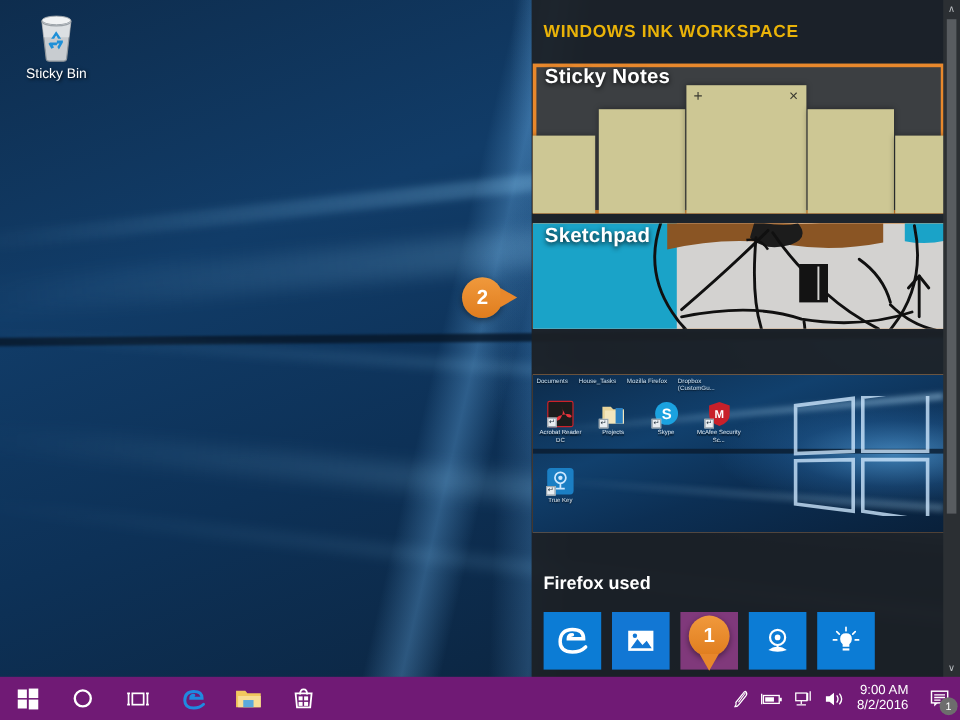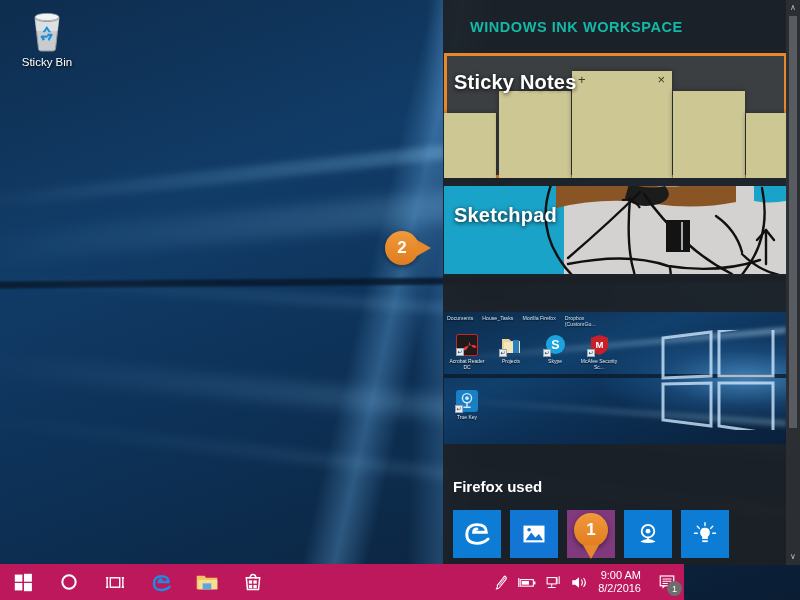--- a/index.html
+++ b/index.html
@@ -35,26 +35,26 @@
   .binIcon{ width:46px; height:46px; margin:0 auto 2px; position:relative; }
   .binLabel{ color:#fff; font-size:11.5px; text-shadow:1px 1px 3px rgba(0,0,0,.95); line-height:13px; }
 
   
   #inkPanel{
     position:absolute; right:0; top:0; width:357px; height:565px;
     background:rgba(28,32,37,.94);
     overflow:hidden;
   }
   #inkTitle{
-    position:absolute; left:27px; top:19px;
-    color:#14b8a6; font-size:14.5px; font-weight:bold; letter-spacing:.55px;
+    position:absolute; left:10px; top:19px;
+    color:#eab308; font-size:14.5px; font-weight:bold; letter-spacing:.55px;
   }
 
   .card{ position:absolute; left:1px; width:343px; overflow:hidden; background:#3a3d40; }
-  .cardLabel{ position:absolute; left:10px; top:18px; color:#fff; font-size:20px; font-weight:bold;
+  .cardLabel{ position:absolute; left:10px; top:1px; color:#fff; font-size:17px; font-weight:bold;
               text-shadow:0 1px 4px rgba(0,0,0,.85); z-index:6; letter-spacing:.2px;}
   .hl{ outline:3px solid #e8882c; outline-offset:-3px; }
 
   
   #cardSticky{ top:53px; height:125px; background:#3c3f42; }
   .note{ position:absolute; background:#cdc794; box-shadow:0 0 5px rgba(0,0,0,.40); }
   .noteBar{ position:absolute; left:0; top:0; right:0; height:17px; }
   .noteBtn{ position:absolute; top:1px; color:#3a3a30; font-size:13px; line-height:15px; }
 
   
@@ -98,21 +98,21 @@
     color:#fff; font-size:17px; font-weight:bold;
     display:flex; align-items:center; justify-content:center;
     box-shadow:0 2px 5px rgba(0,0,0,.45); z-index:40; }
   .callout .tail{ position:absolute; width:0; height:0; }
   #callout2{ left:385px; top:231px; }
   #callout2 .tail{ right:-12px; top:9px; border-top:8px solid transparent; border-bottom:8px solid transparent; border-left:14px solid #e8872b; }
   #callout1{ left:574px; top:513px; }
   #callout1 .tail{ left:9px; bottom:-12px; border-left:8px solid transparent; border-right:8px solid transparent; border-top:14px solid #e8872b; }
 
   
-  #taskbar{ position:absolute; left:0; bottom:0; width:684px; height:36px; background:#be185d; display:flex; align-items:flex-end; }
+  #taskbar{ position:absolute; left:0; bottom:0; width:800px; height:36px; background:#701a75; display:flex; align-items:flex-end; }
   .tbBtn{ width:46px; height:36px; display:flex; align-items:center; justify-content:center; }
   #tray{ position:absolute; right:0; top:0; height:36px; display:flex; align-items:center; gap:0; }
   .trayIc{ width:26px; height:36px; display:flex; align-items:center; justify-content:center; color:#fff; }
   #clock{ color:#fff; font-size:11px; line-height:13px; text-align:right; padding:0 9px 0 6px; }
   #actionCenter{ width:34px; height:36px; position:relative; display:flex; align-items:center; justify-content:center; }
   #acBadge{ position:absolute; right:2px; bottom:4px; width:15px; height:15px; border-radius:50%;
             background:#6d6d6d; color:#fff; font-size:9px; display:flex; align-items:center; justify-content:center; }
 </style>
 </head>
 <body>

